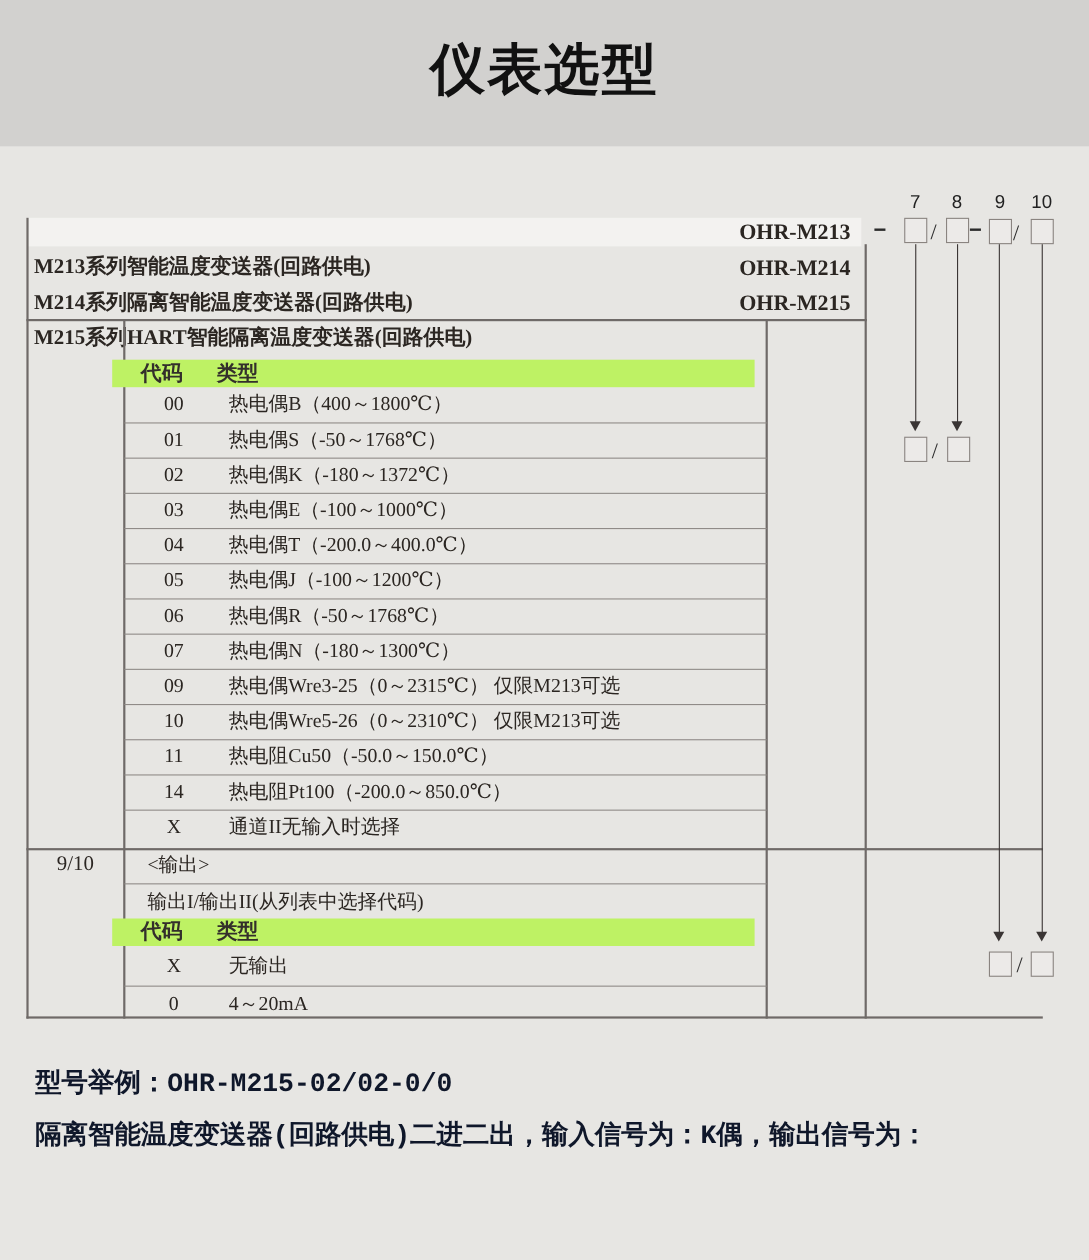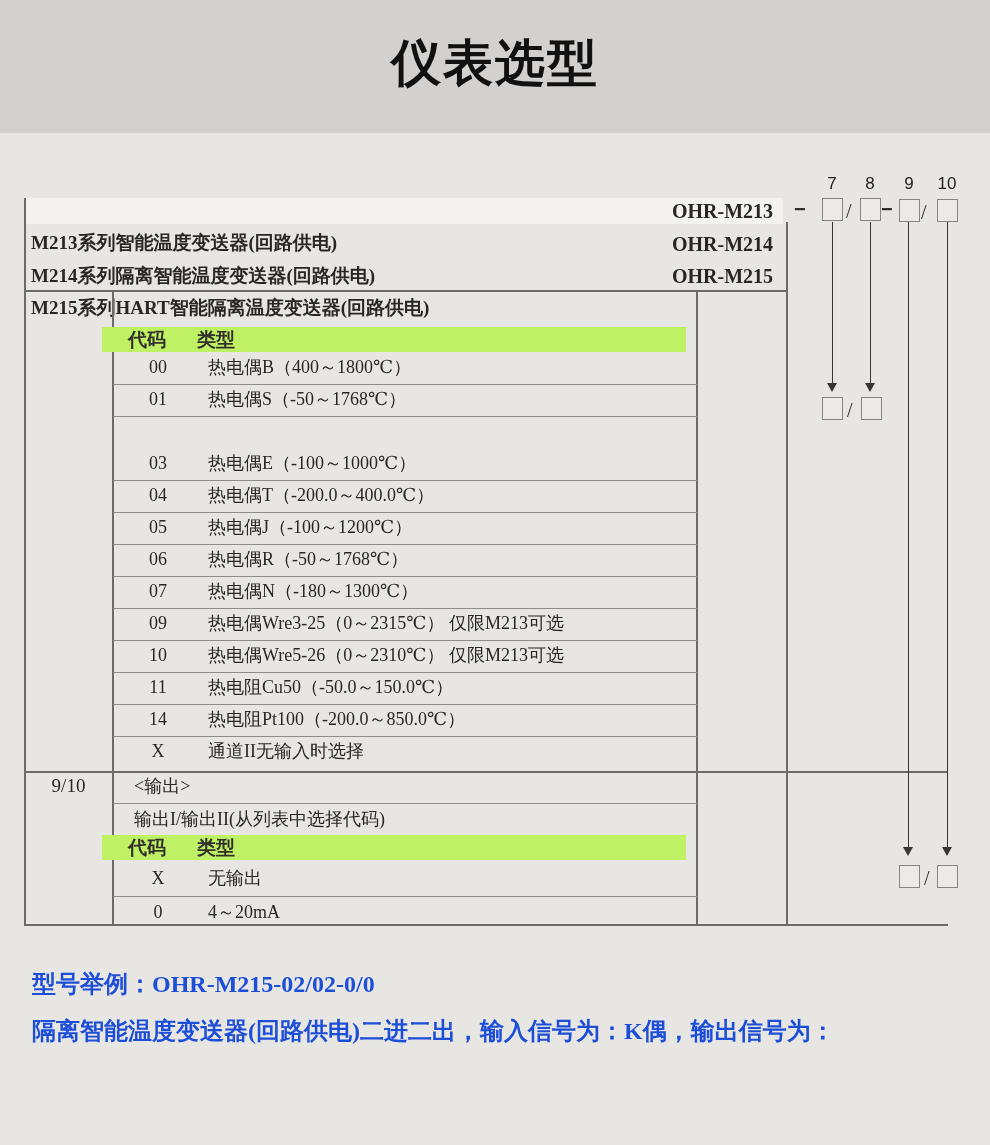--- a/index.html
+++ b/index.html
@@ -33,22 +33,22 @@
   .band span{font-size:19px;font-weight:bold;color:#332f2b;line-height:25px;}
   .trow{position:absolute;left:113px;width:584px;height:32px;
         border-bottom:1px solid #908b88;}
   .trow span{font-size:18px;line-height:31px;color:#2b2622;}
   .trow.noline{border-bottom:none;}
   .freecell{position:absolute;left:113px;width:584px;height:32px;}
   .freecell span{position:absolute;left:21px;font-size:18px;line-height:31px;white-space:nowrap;}
   .rowlabel{position:absolute;left:25px;top:775px;width:87px;text-align:center;
             font-size:19px;color:#2b2622;}
   .example{position:absolute;left:32px;width:940px;
-           font-family:Liberation Serif, serif;
-           font-size:24px;font-weight:bold;color:#1d4ed8;white-space:nowrap;}
+           font-family:Liberation Mono, monospace;
+           font-size:24px;font-weight:bold;color:#0f172a;white-space:nowrap;}
 </style>
 </head>
 <body>
 
 <div id="page">
 
   <div class="topband"></div>
   <div class="title-zh">仪表选型</div>
 
   <div class="hl-band"></div>
@@ -105,20 +105,24 @@
   </div>
 
   <div class="trow" style="top:352px">
     <span class="code">00</span>
     <span class="type">热电偶B（400～1800℃）</span>
   </div>
   <div class="trow" style="top:384px">
     <span class="code">01</span>
     <span class="type">热电偶S（-50～1768℃）</span>
   </div>
+  <div class="trow" style="top:416px">
+    <span class="code">02</span>
+    <span class="type">热电偶K（-180～1372℃）</span>
+  </div>
   <div class="trow" style="top:448px">
     <span class="code">03</span>
     <span class="type">热电偶E（-100～1000℃）</span>
   </div>
   <div class="trow" style="top:480px">
     <span class="code">04</span>
     <span class="type">热电偶T（-200.0～400.0℃）</span>
   </div>
   <div class="trow" style="top:512px">
     <span class="code">05</span>

